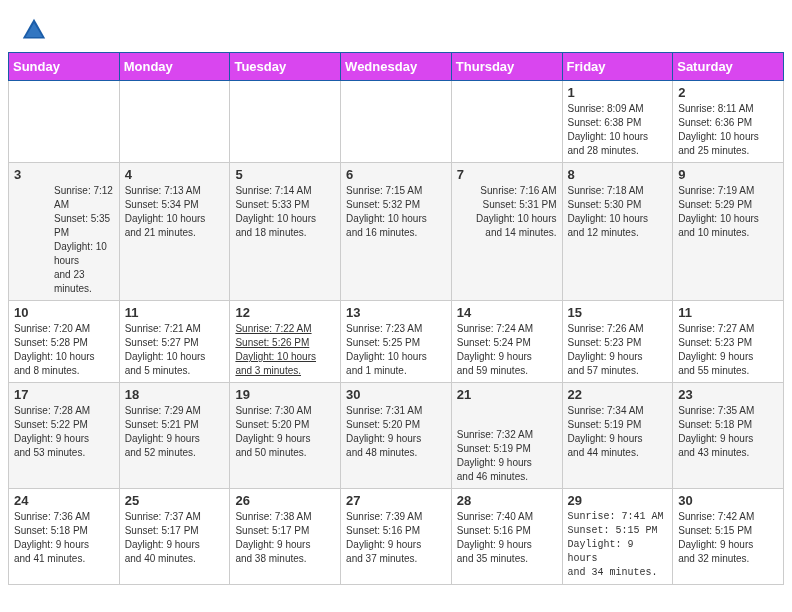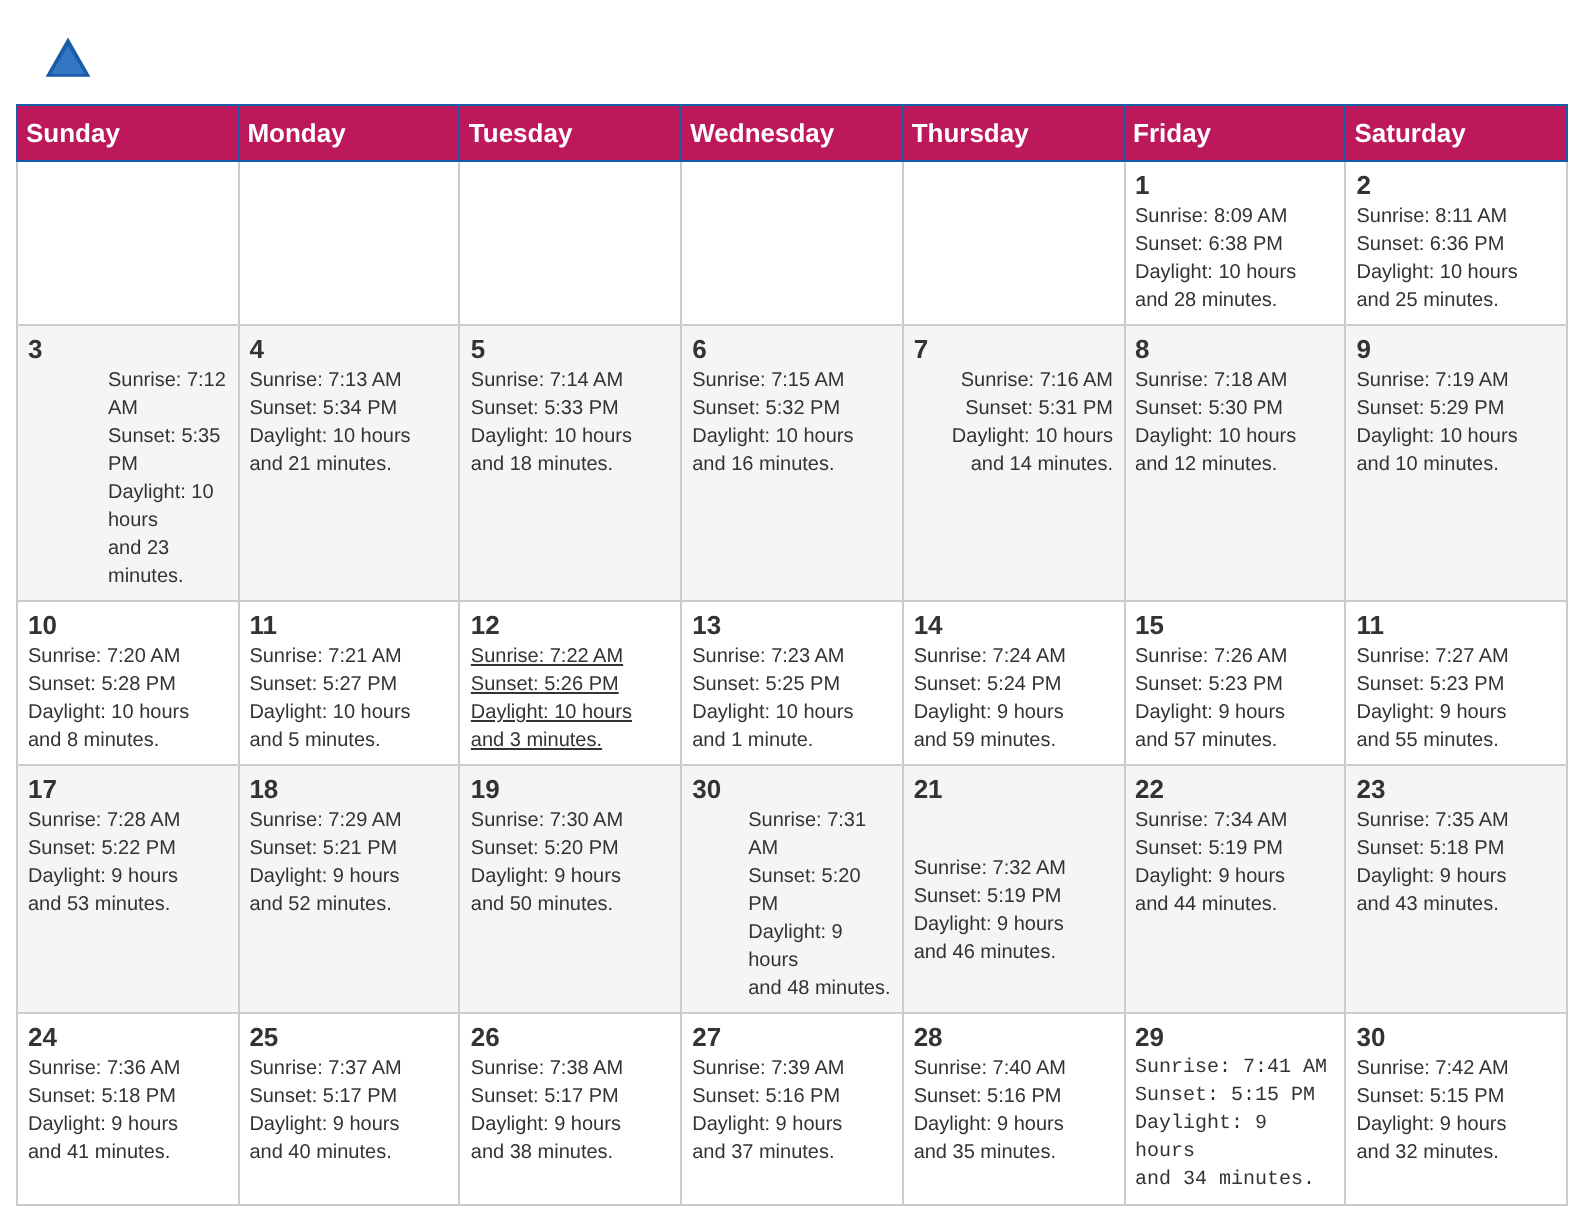--- a/index.html
+++ b/index.html
@@ -43,21 +43,21 @@
     .location {
       font-size: 15px;
       color: #555;
     }
     table {
       width: 776px;
       margin: 0 8px;
       border-collapse: collapse;
     }
     thead tr th {
-      background: #be185d;
+      background: #d946ef;
       color: #fff;
       font-size: 13px;
       font-weight: bold;
       padding: 6px 4px;
       text-align: left;
       border: 1px solid #1a5ca8;
     }
     tbody tr td {
       vertical-align: top;
       border: 1px solid #ccc;
@@ -259,21 +259,21 @@
         </td>
         <td>
           <span class="day-num">19</span>
           <div class="day-info" style="white-space: pre-line;">Sunrise: 7:30 AM
 Sunset: 5:20 PM
 Daylight: 9 hours
 and 50 minutes.</div>
         </td>
         <td>
           <span class="day-num">30</span>
-          <div class="day-info" style="white-space: pre-line; margin-left: 28px;">Sunrise: 7:31 AM
+          <div class="day-info" style="white-space: pre-line;">Sunrise: 7:31 AM
 Sunset: 5:20 PM
 Daylight: 9 hours
 and 48 minutes.</div>
         </td>
         <td>
           <span class="day-num">21</span>
           <div class="day-info" style="white-space: pre-line; margin-top: 26px;">Sunrise: 7:32 AM
 Sunset: 5:19 PM
 Daylight: 9 hours
 and 46 minutes.</div>

